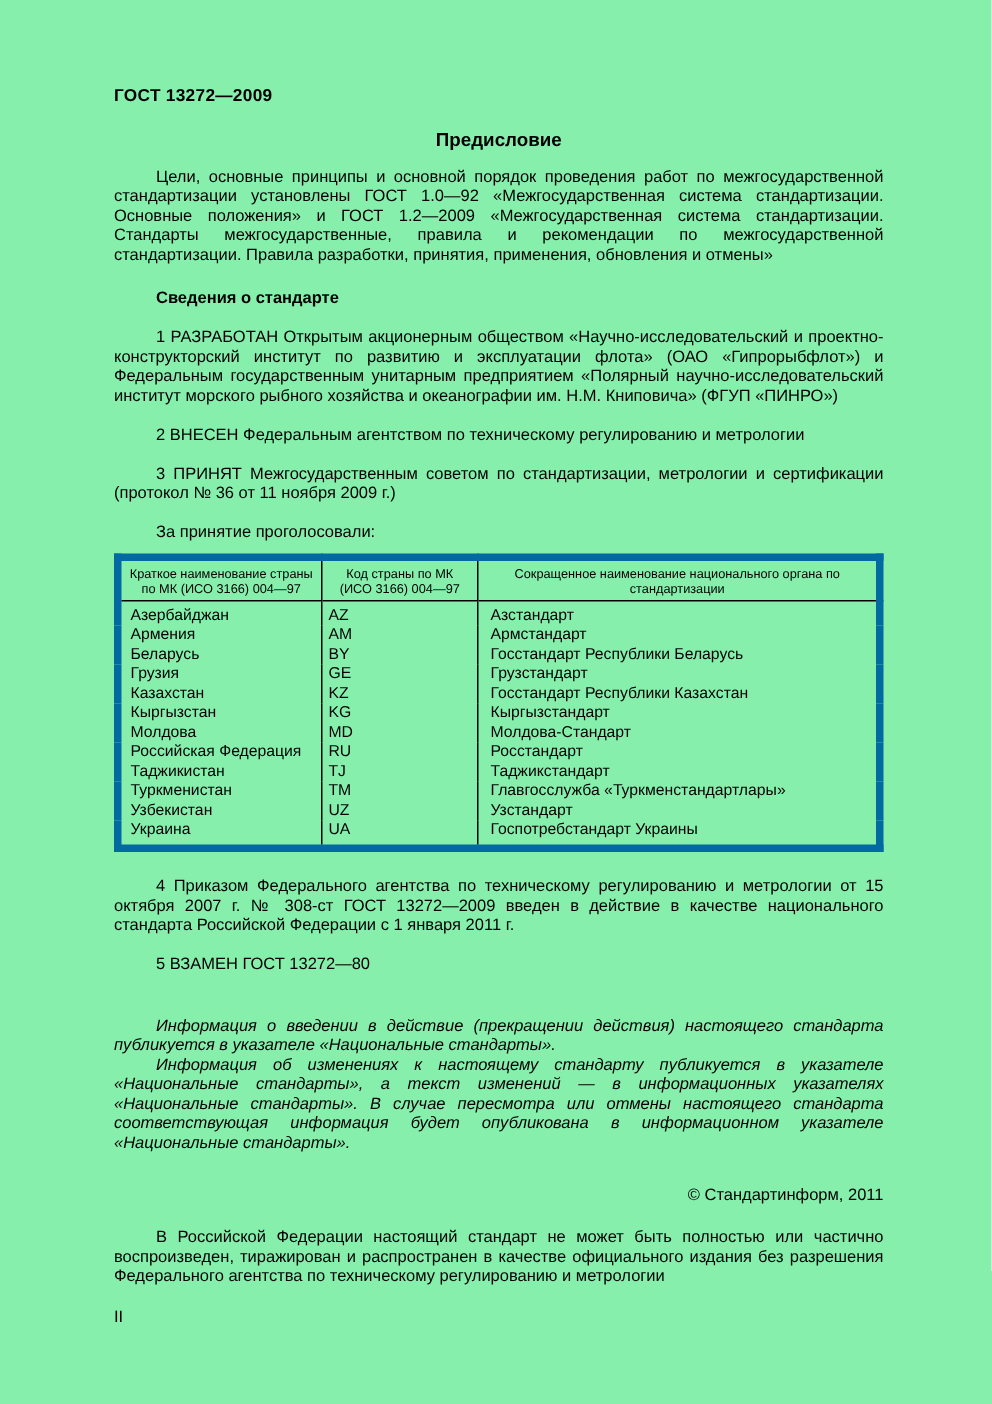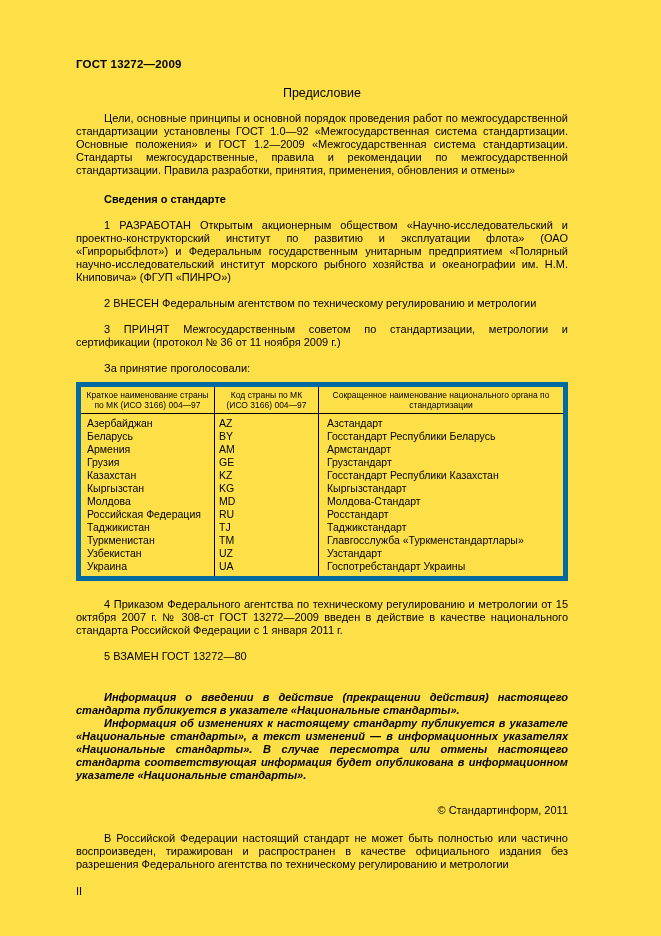--- a/index.html
+++ b/index.html
@@ -4,47 +4,47 @@
 <style>
   html, body {
     margin: 0;
     padding: 0;
     background: #ffffff;
   }
   .page {
     position: relative;
     width: 661px;
     height: 936px;
-    background: #fde047;
+    background: #86efac;
     color: #000000;
     font-family: "Liberation Sans", sans-serif;
     box-sizing: border-box;
-    padding: 58px 93px 0 76px;
+    padding: 58px 72px 0 76px;
     overflow: hidden;
   }
   .doc-number {
     font-size: 11.5px;
     font-weight: bold;
     letter-spacing: 0.2px;
   }
   .title {
     text-align: center;
-    font-weight: normal;
+    font-weight: bold;
     font-size: 12.5px;
     margin: 16px 0 10px 0;
   }
   .para {
     font-size: 11px;
     line-height: 13px;
     text-align: justify;
     margin: 0;
   }
   .indent { text-indent: 28px; }
   .bold { font-weight: bold; }
-  .italic { font-style: italic; font-weight: bold; }
+  .italic { font-style: italic; }
   .mt-intro { margin-top: 12px; }
   .mt-sect  { margin-top: 13px; }
   .mt-head  { margin-top: 16px; }
   .mt-item4 { margin-top: 17px; }
   .mt-note  { margin-top: 28px; }
   .voting-table {
     width: 100%;
     border-collapse: collapse;
     margin-top: 7px;
     table-layout: fixed;
@@ -125,30 +125,30 @@
         <th>Сокращенное наименование национального органа по стандартизации</th>
       </tr>
     </thead>
     <tbody>
       <tr>
         <td class="cell-country">Азербайджан</td>
         <td class="cell-code">AZ</td>
         <td class="cell-body">Азстандарт</td>
       </tr>
       <tr>
+        <td class="cell-country">Армения</td>
+        <td class="cell-code">AM</td>
+        <td class="cell-body">Армстандарт</td>
+      </tr>
+      <tr>
         <td class="cell-country">Беларусь</td>
         <td class="cell-code">BY</td>
         <td class="cell-body">Госстандарт Республики Беларусь</td>
       </tr>
       <tr>
-        <td class="cell-country">Армения</td>
-        <td class="cell-code">AM</td>
-        <td class="cell-body">Армстандарт</td>
-      </tr>
-      <tr>
         <td class="cell-country">Грузия</td>
         <td class="cell-code">GE</td>
         <td class="cell-body">Грузстандарт</td>
       </tr>
       <tr>
         <td class="cell-country">Казахстан</td>
         <td class="cell-code">KZ</td>
         <td class="cell-body">Госстандарт Республики Казахстан</td>
       </tr>
       <tr>

